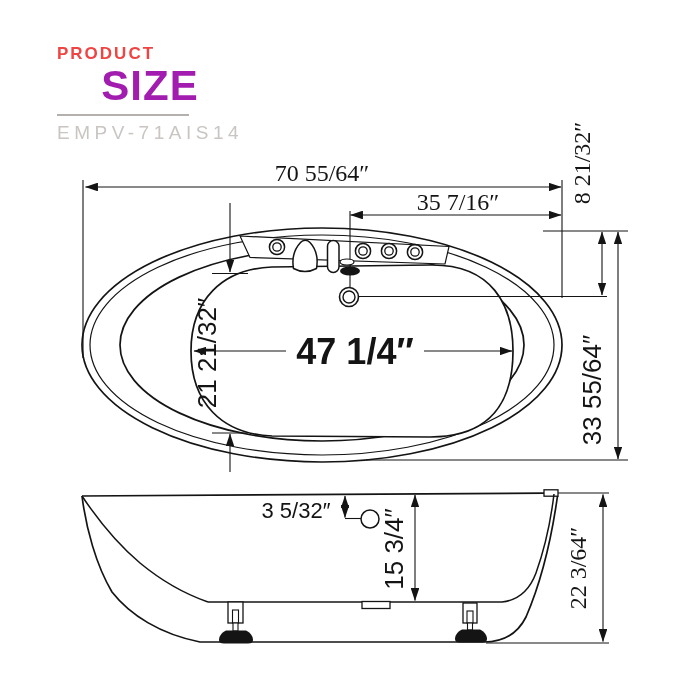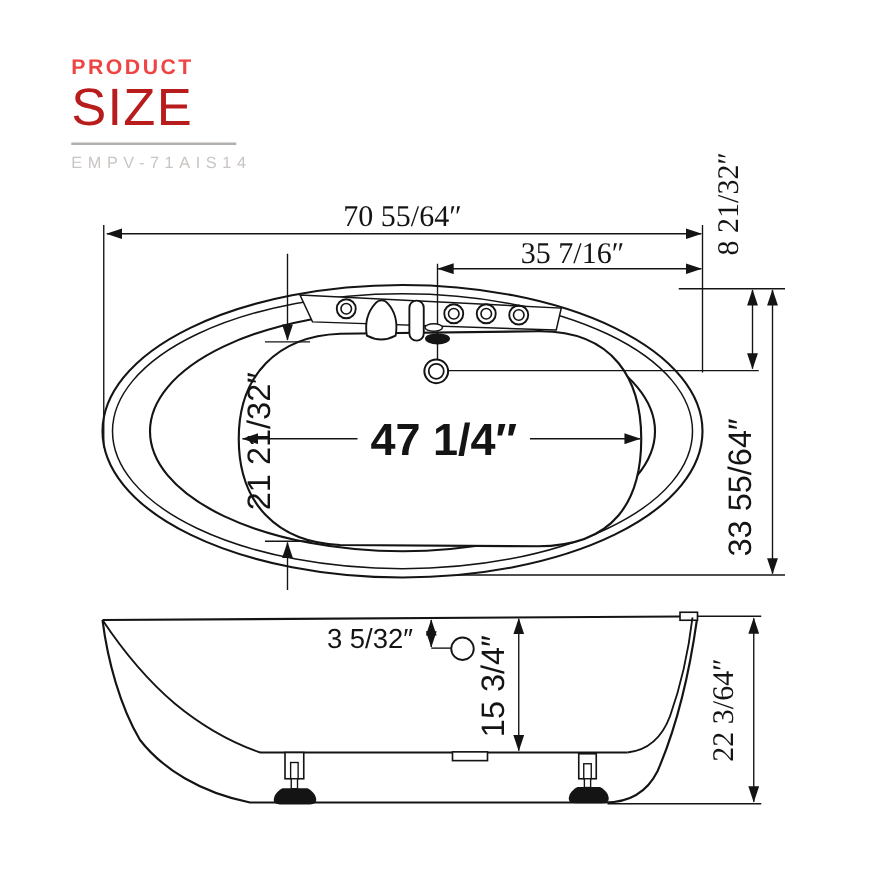--- a/index.html
+++ b/index.html
@@ -1,22 +1,22 @@
 <!DOCTYPE html>
 <html><head>
 <meta charset="utf-8">
 <style>
   html,body{margin:0;padding:0;background:#ffffff;}
   .stage{position:relative;width:700px;height:700px;background:#fff;overflow:hidden;
          font-family:"Liberation Sans","DejaVu Sans",sans-serif;}
   .logo{position:absolute;left:57px;top:44px;}
   .logo .product{font-size:17px;font-weight:600;letter-spacing:2px;color:#ef4444;}
-  .logo .size{font-size:42px;font-weight:400;letter-spacing:1px;color:#b91c1c;line-height:1.05;}
+  .logo .size{font-size:42px;font-weight:700;letter-spacing:1px;color:#a21caf;line-height:1.05;text-align:center;}
   .logo .rule{width:132px;height:0;border-top:2px solid #b3b0ad;margin-top:6px;}
-  .logo .model{margin-top:6px;font-size:13px;font-weight:500;letter-spacing:4.5px;color:#c9c5c2;}
+  .logo .model{margin-top:6px;font-size:19px;font-weight:500;letter-spacing:4.5px;color:#c9c5c2;}
   svg{position:absolute;left:0;top:0;}
   .ln{stroke:#141414;fill:none;}
   .tub{stroke-width:1.7;}
   .thin{stroke-width:1.2;}
   .dim{stroke-width:1.1;}
   .wfill{fill:#ffffff;}
   .blk{fill:#141414;stroke:none;}
   text{fill:#141414;}
   .t-serif{font-family:"Liberation Serif","DejaVu Serif",serif;font-size:24px;}
   .t-sans{font-family:"Liberation Sans","DejaVu Sans",sans-serif;font-size:26px;}

